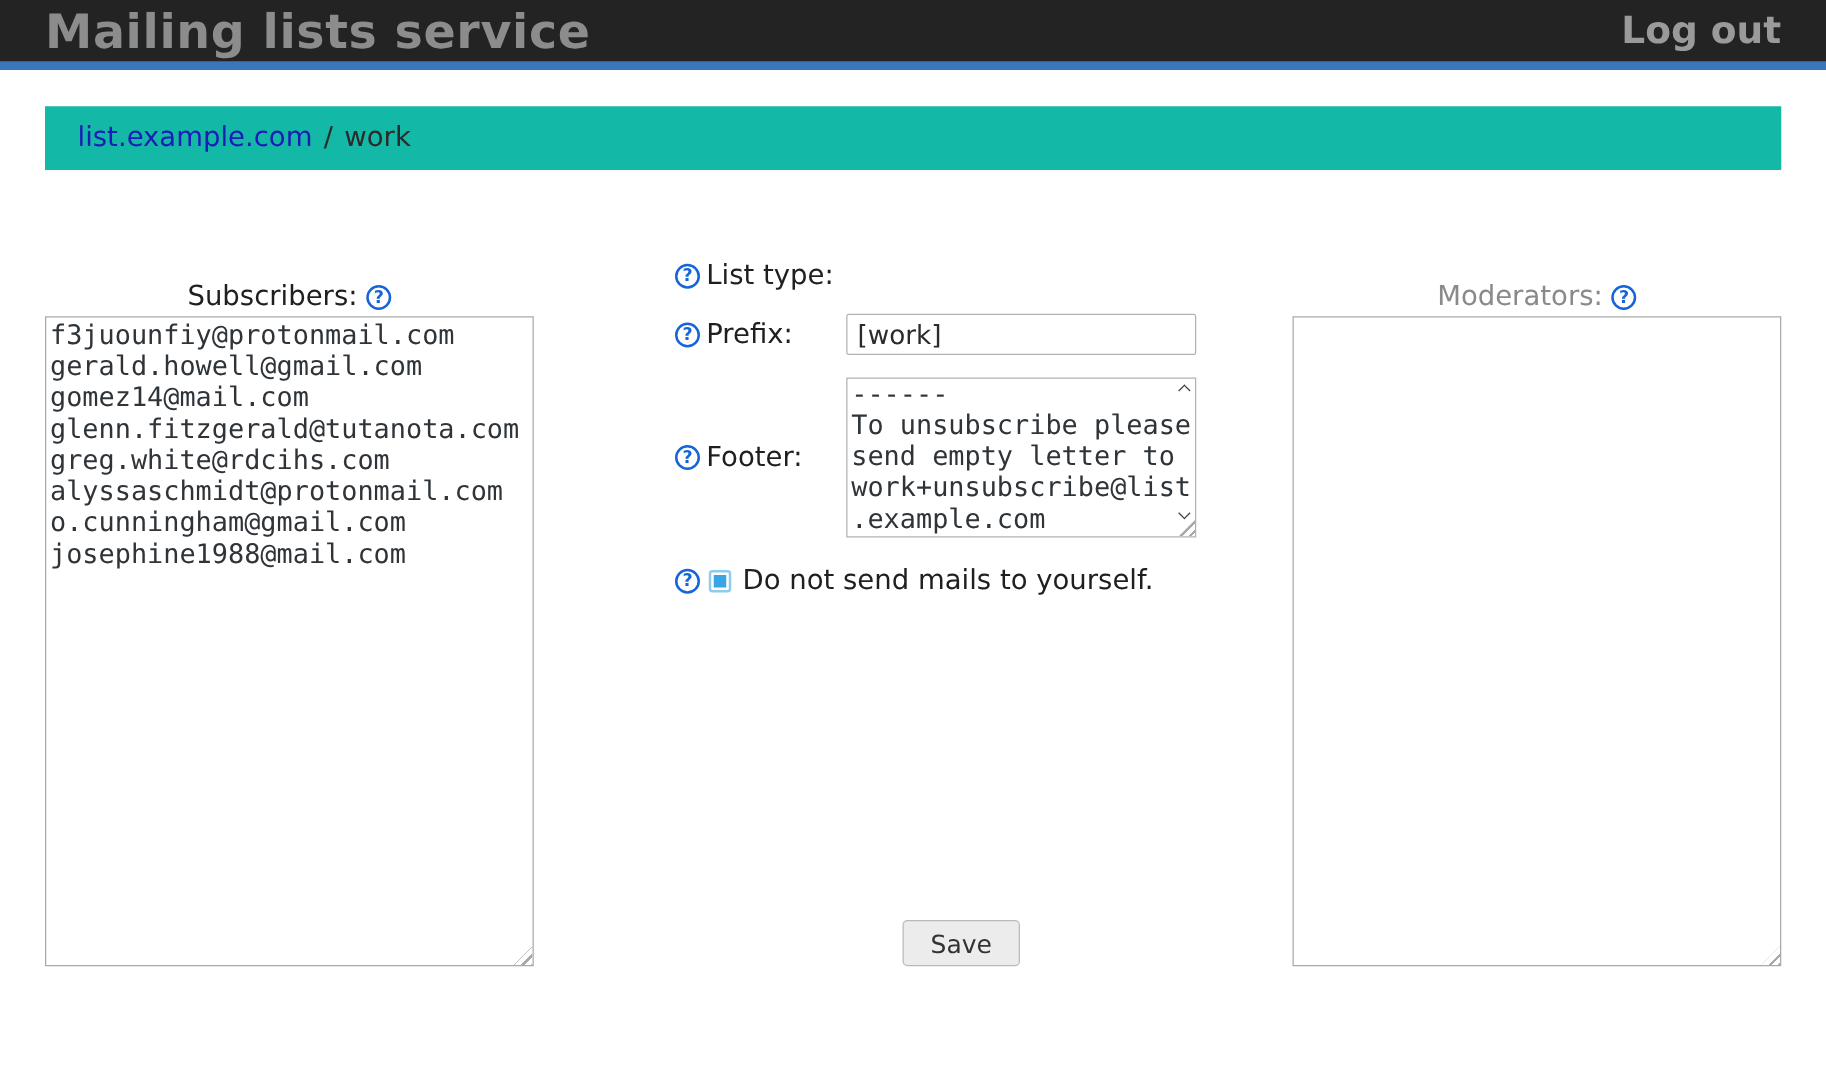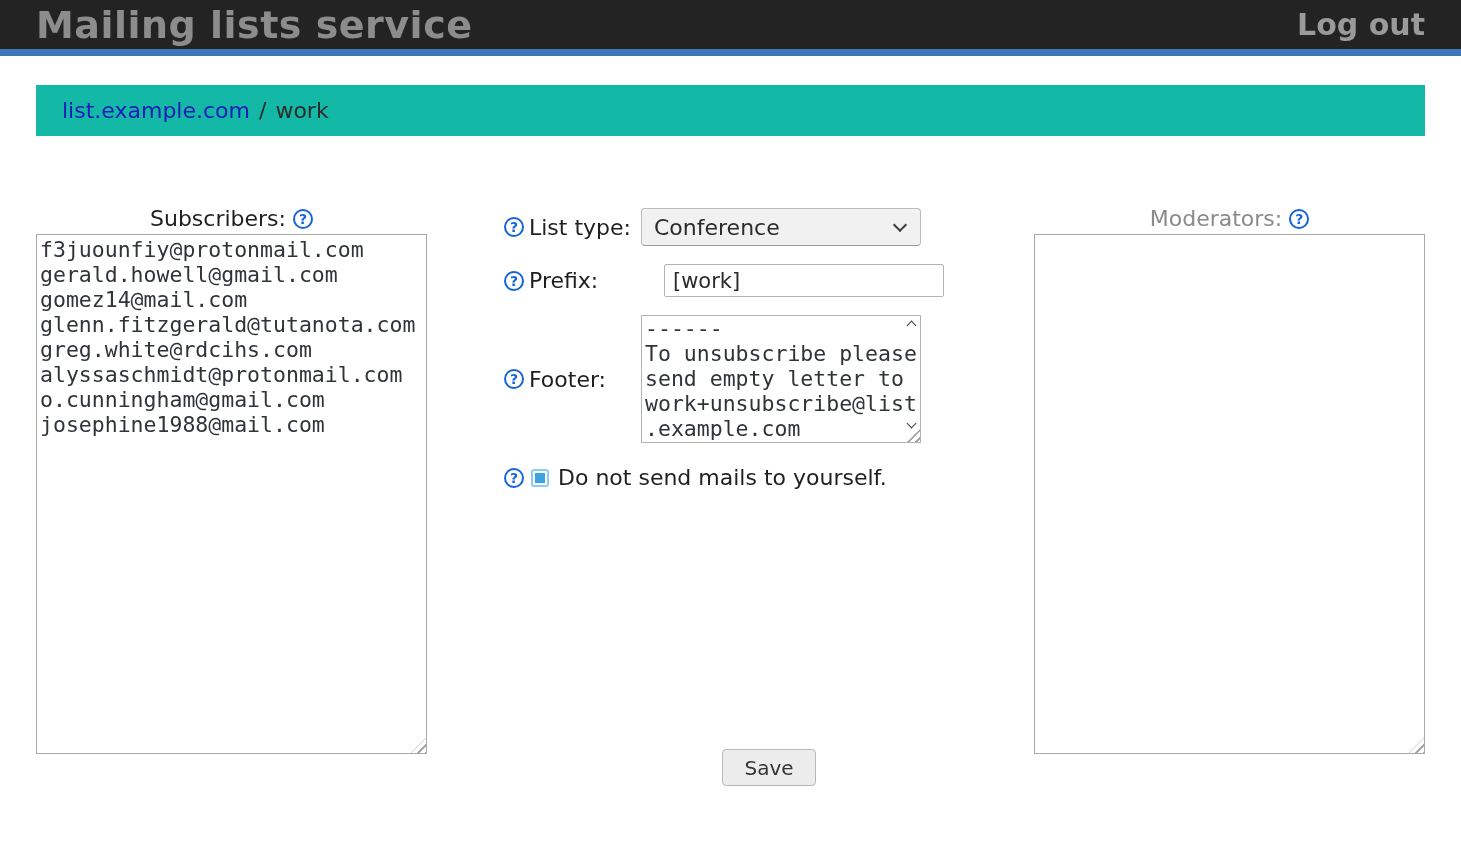--- a/index.html
+++ b/index.html
@@ -24,21 +24,21 @@
   
   .breadcrumb-bar {
     margin:29px 36px 0; background:#14b8a6; height:51px;
     display:flex; align-items:center; padding:0 26px; font-size:22px;
   }
   .bc-link { color:#1c1cb8; text-decoration:none; cursor:pointer; }
   .bc-sep { color:#2b2b2b; margin:0 9px; }
   .bc-current { color:#2b2b2b; }
 
   
-  .columns { display:flex; align-items:center; margin:35px 36px 0; }
+  .columns { display:flex; align-items:flex-end; margin:35px 36px 0;gap:36px; }
   .col-side { width:391px; flex:none; }
   .col-middle { flex:1; min-width:0; }
 
   .col-header {
     height:31px; display:flex; align-items:center; justify-content:center;
     gap:7px; font-size:22px; color:#1f1f1f;
   }
   .col-header.muted { color:#8a8a8a; }
 
   .help-icon {
@@ -80,21 +80,21 @@
   }
   .chevron-down {
     position:absolute; right:16px; top:12px; width:10px; height:10px;
     border-right:2.2px solid #3c3c3c; border-bottom:2.2px solid #3c3c3c;
     transform:rotate(45deg); pointer-events:none;
   }
 
   input.prefix-input {
     width:280px; height:33px; border:1px solid #b3b3b3; border-radius:2px;
     padding:0 8px; font-family:inherit; font-size:21px; color:#2b2b2b;
-    background:#fff; outline:none;margin-left:23px;
+    background:#fff; outline:none;
   }
 
   .footer-row { margin-bottom:22px; }
   .footer-wrap { position:relative; width:280px; height:128px; }
   textarea.footer {
     width:280px; height:128px; padding:0 2px 0 3px;
     overflow-y:scroll; overflow-x:hidden;
     white-space:pre-wrap; overflow-wrap:break-word;
     border:1px solid #b3b3b3;
     scrollbar-color:#8f8f8f #f7f7f7;
@@ -164,26 +164,20 @@
       <div class="resize-grip"></div>
     </div>
   </section>
 
   <section class="col-middle">
     <div class="form-area">
 
       <div class="form-row">
         <span class="help-icon">?</span>
         <label class="flabel">List type:</label>
-        <div class="select-wrap">
-          <select class="list-type">
-            <option>Conference</option>
-          </select>
-          <span class="chevron-down"></span>
-        </div>
       </div>
 
       <div class="form-row">
         <span class="help-icon">?</span>
         <label class="flabel">Prefix:</label>
         <input class="prefix-input" type="text" spellcheck="false" value="[work]" style="">
       </div>
 
       <div class="form-row footer-row">
         <span class="help-icon">?</span>

